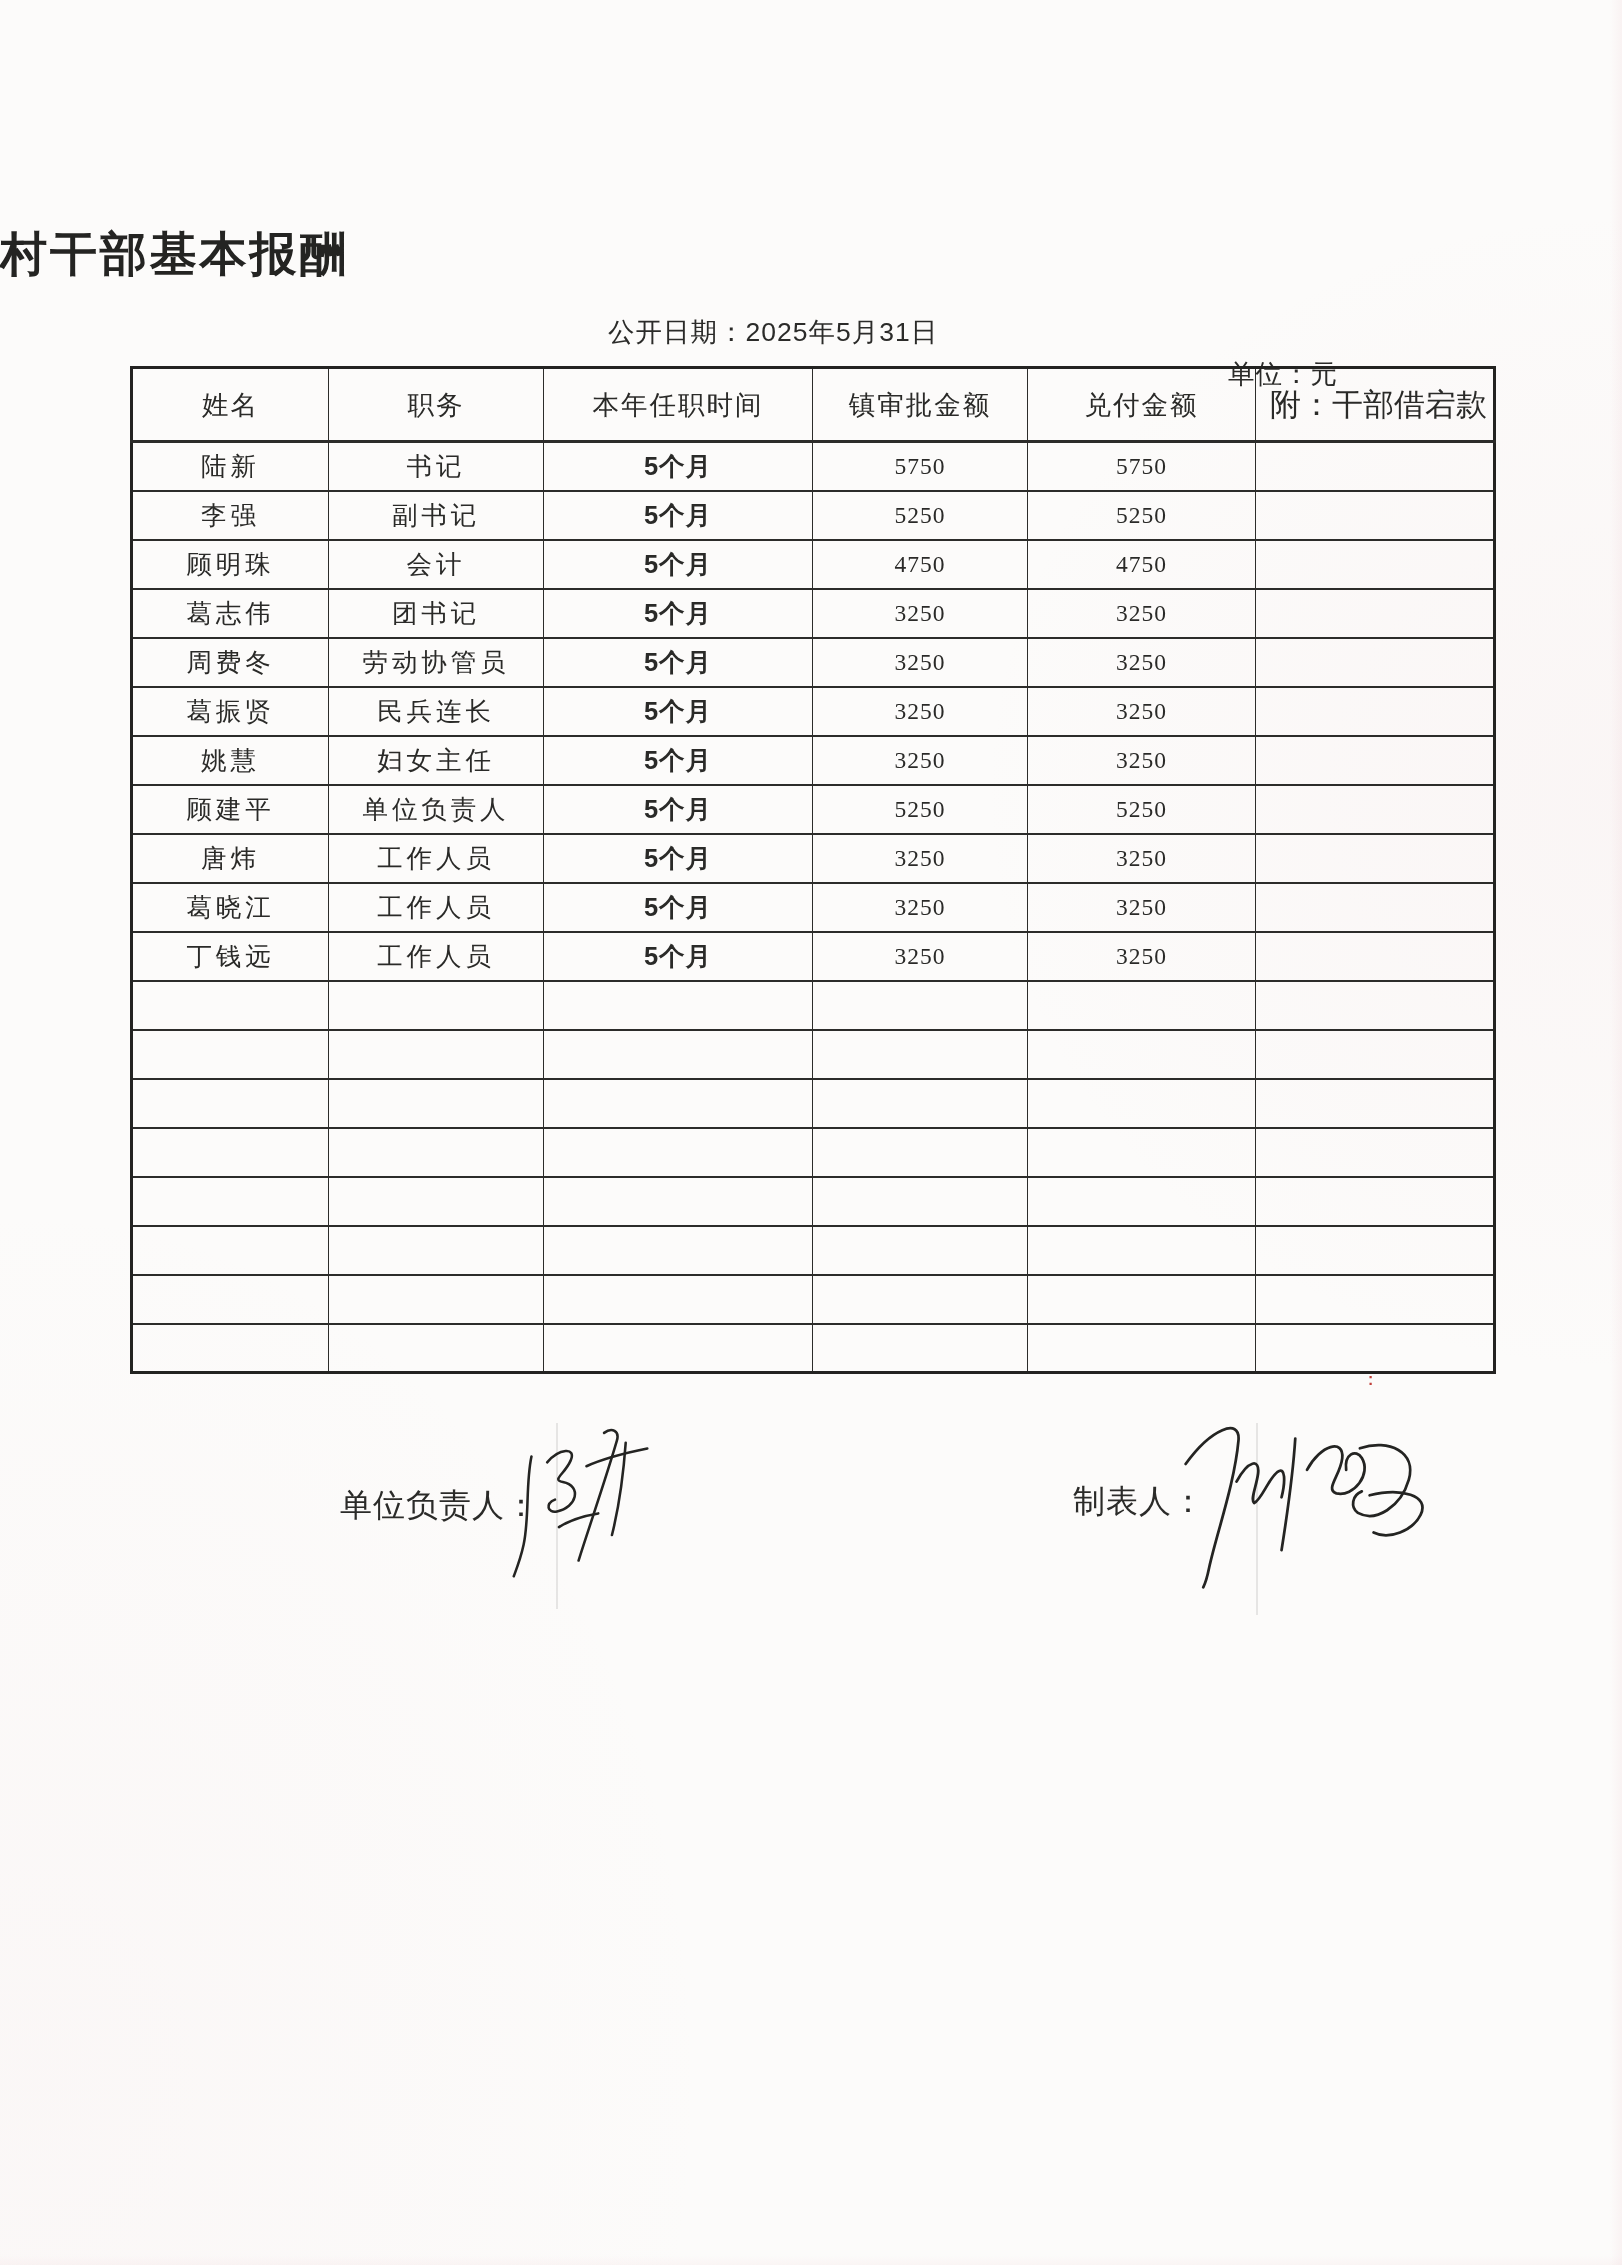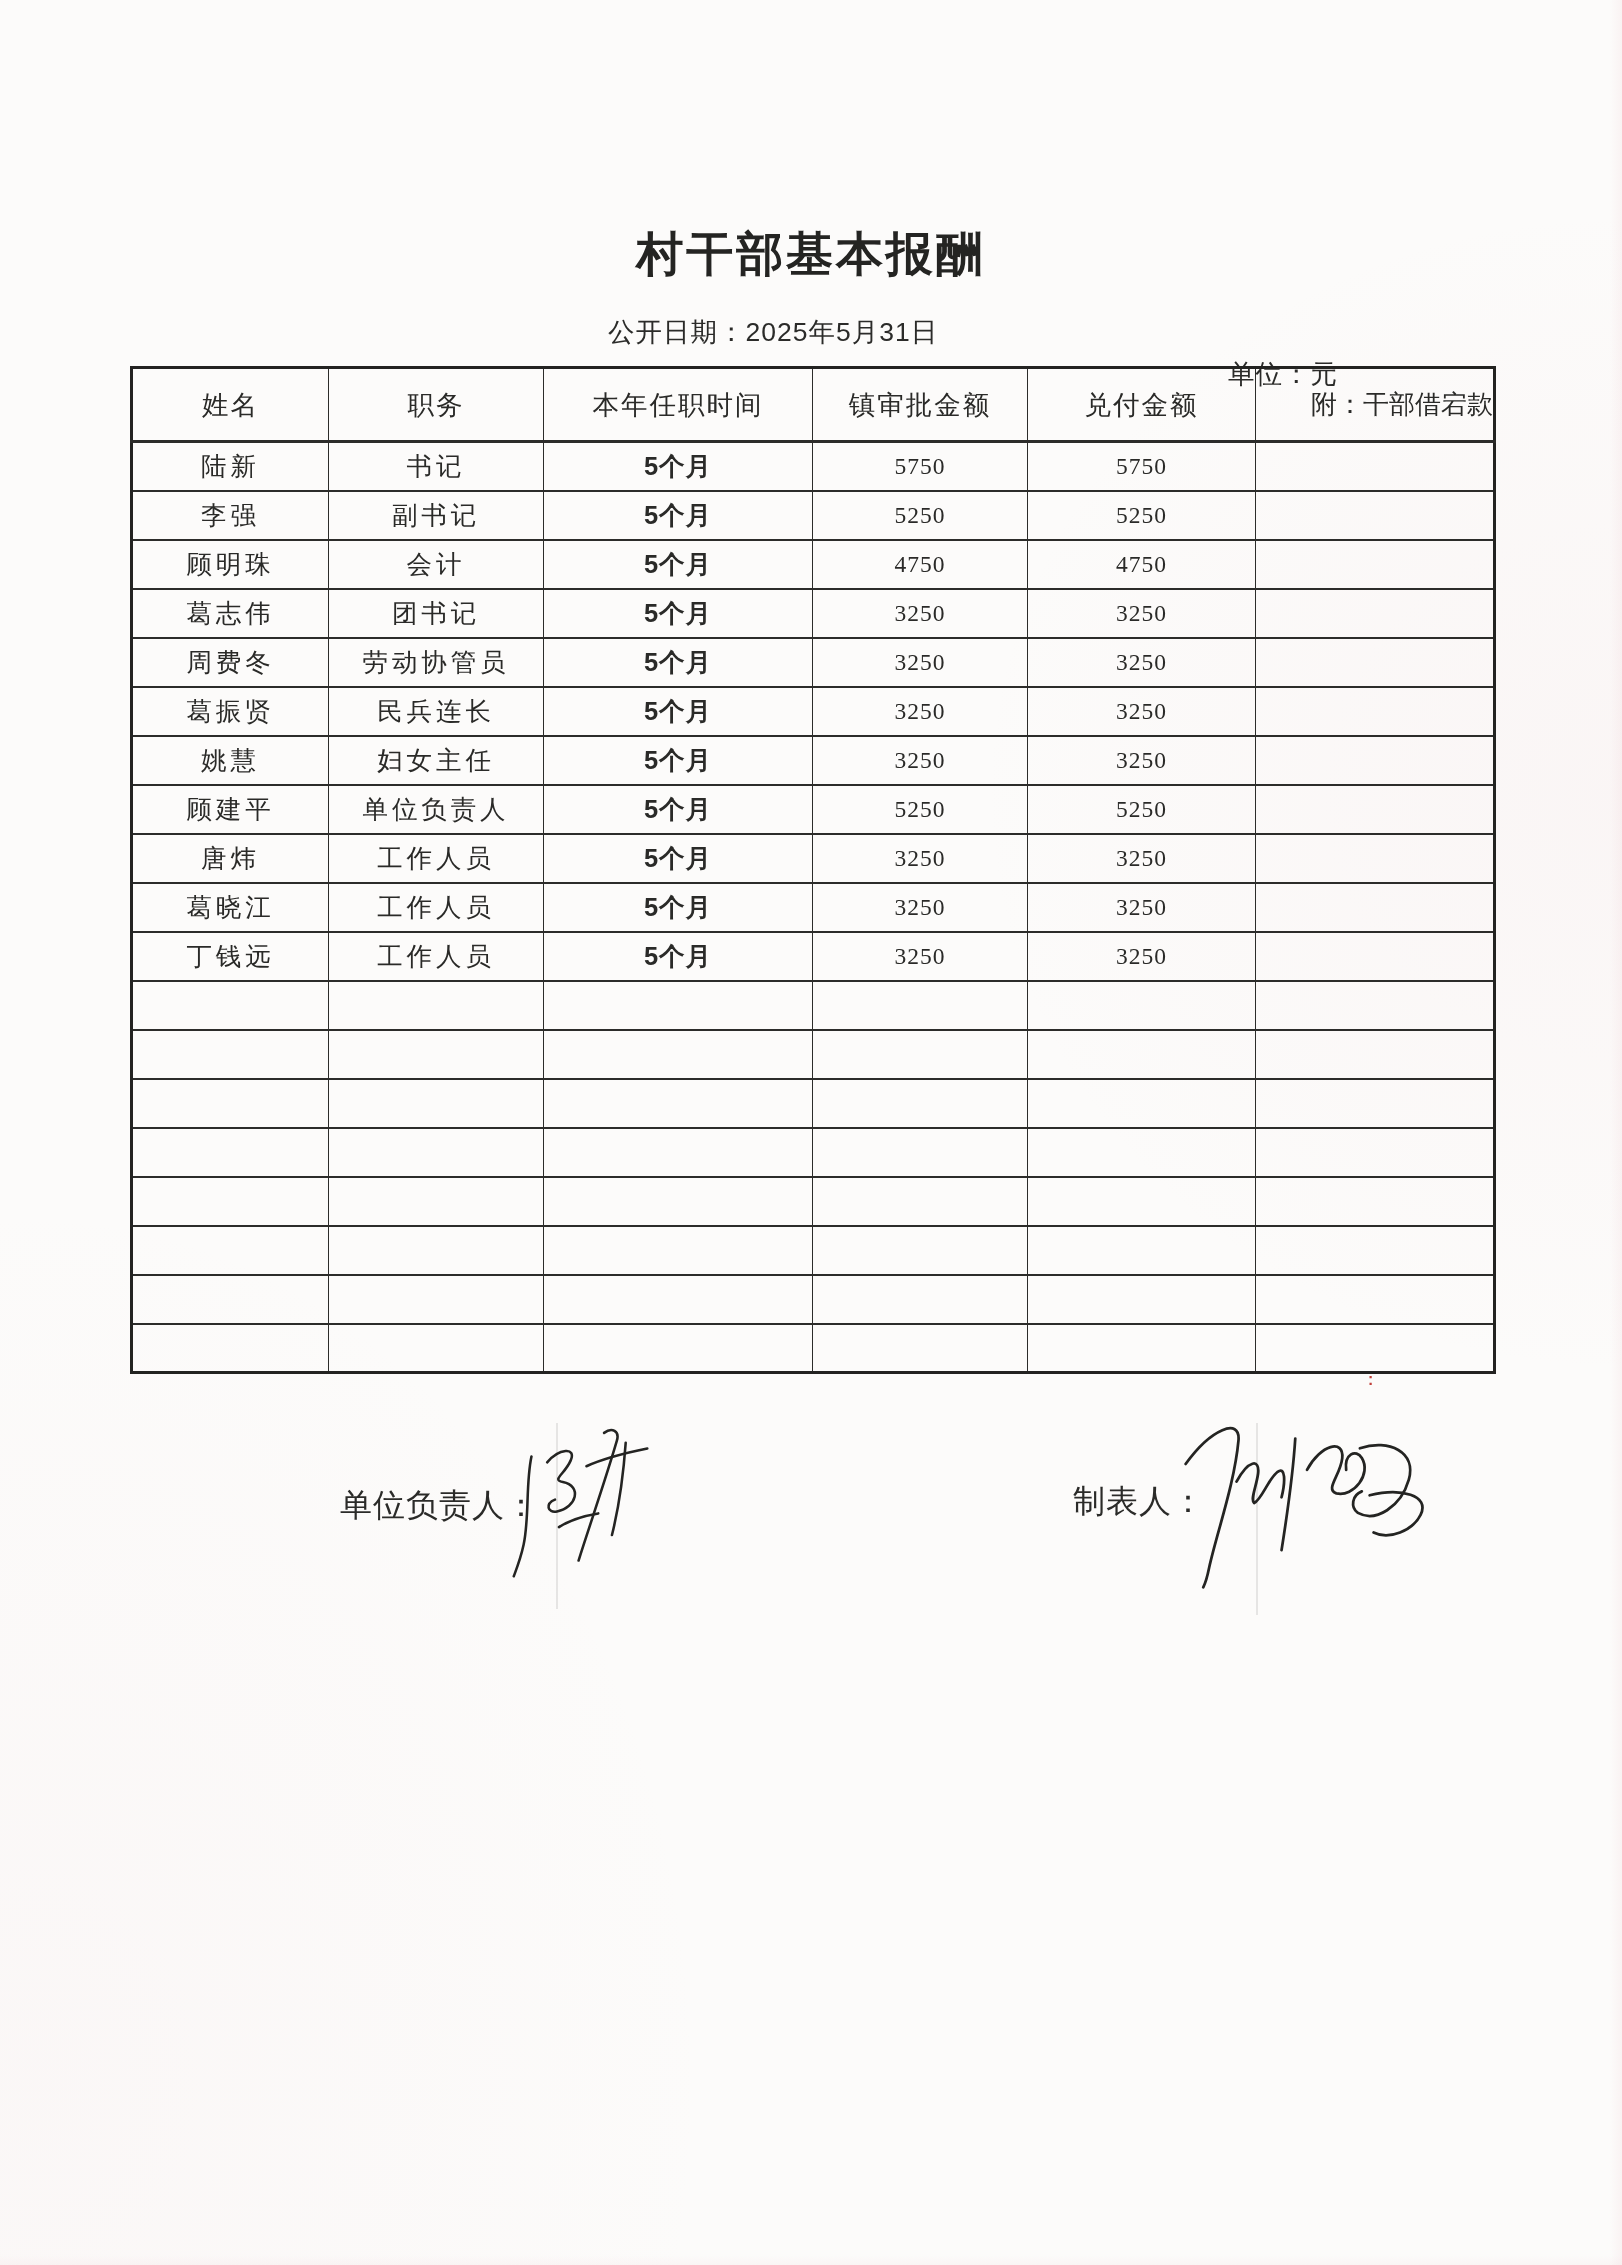--- a/index.html
+++ b/index.html
@@ -15,21 +15,21 @@
     color:#2a2a28;
     background:
       radial-gradient(ellipse at 100% 35%, rgba(233,196,202,0.10), transparent 28%),
       radial-gradient(ellipse at 2% 92%, rgba(233,200,206,0.08), transparent 30%),
       linear-gradient(to left, rgba(233,190,198,0.14), transparent 11.8px),
       linear-gradient(to top, rgba(233,190,198,0.10), transparent 9.8px),
       #fcfbfa;
   }
   .title{
     position:absolute;left:0;right:0;top:223px;
-    margin:0;text-align:center;
+    margin:0;
     font-size:47px;font-weight:700;letter-spacing:2.9px;
     color:#242422;
     font-family:"Liberation Sans",sans-serif;
   }
   .date-line{
     position:absolute;left:608px;top:314px;
     font-size:26.5px;letter-spacing:1px;color:#2b2b29;
   }
   .unit-line{
     position:absolute;left:1228px;top:314px;
@@ -50,22 +50,22 @@
     padding:0;overflow:hidden;white-space:nowrap;
     color:#2a2a28;
   }
   .remu thead tr{height:74px;}
   .remu tbody tr{height:49px;}
   .remu th{
     font-size:26.5px;font-weight:400;letter-spacing:2px;
     font-family:Liberation Sans, sans-serif;
   }
   .remu th.attach{
-    text-align:right;padding-left:7.8px;
-    font-size:26px;letter-spacing:0;
+    text-align:center;padding-left:7.8px;
+    font-size:31px;letter-spacing:0;
   }
   .remu thead th{border-bottom-width:3.1px;}
   .remu td.c0,.remu td.c1{
     font-family:"Liberation Serif",serif;
     font-size:25.5px;letter-spacing:3.9px;
   }
   .remu td.c2{
     font-family:Liberation Sans, sans-serif;
     font-size:25.5px;font-weight:600;letter-spacing:1px;text-align:center;
   }

